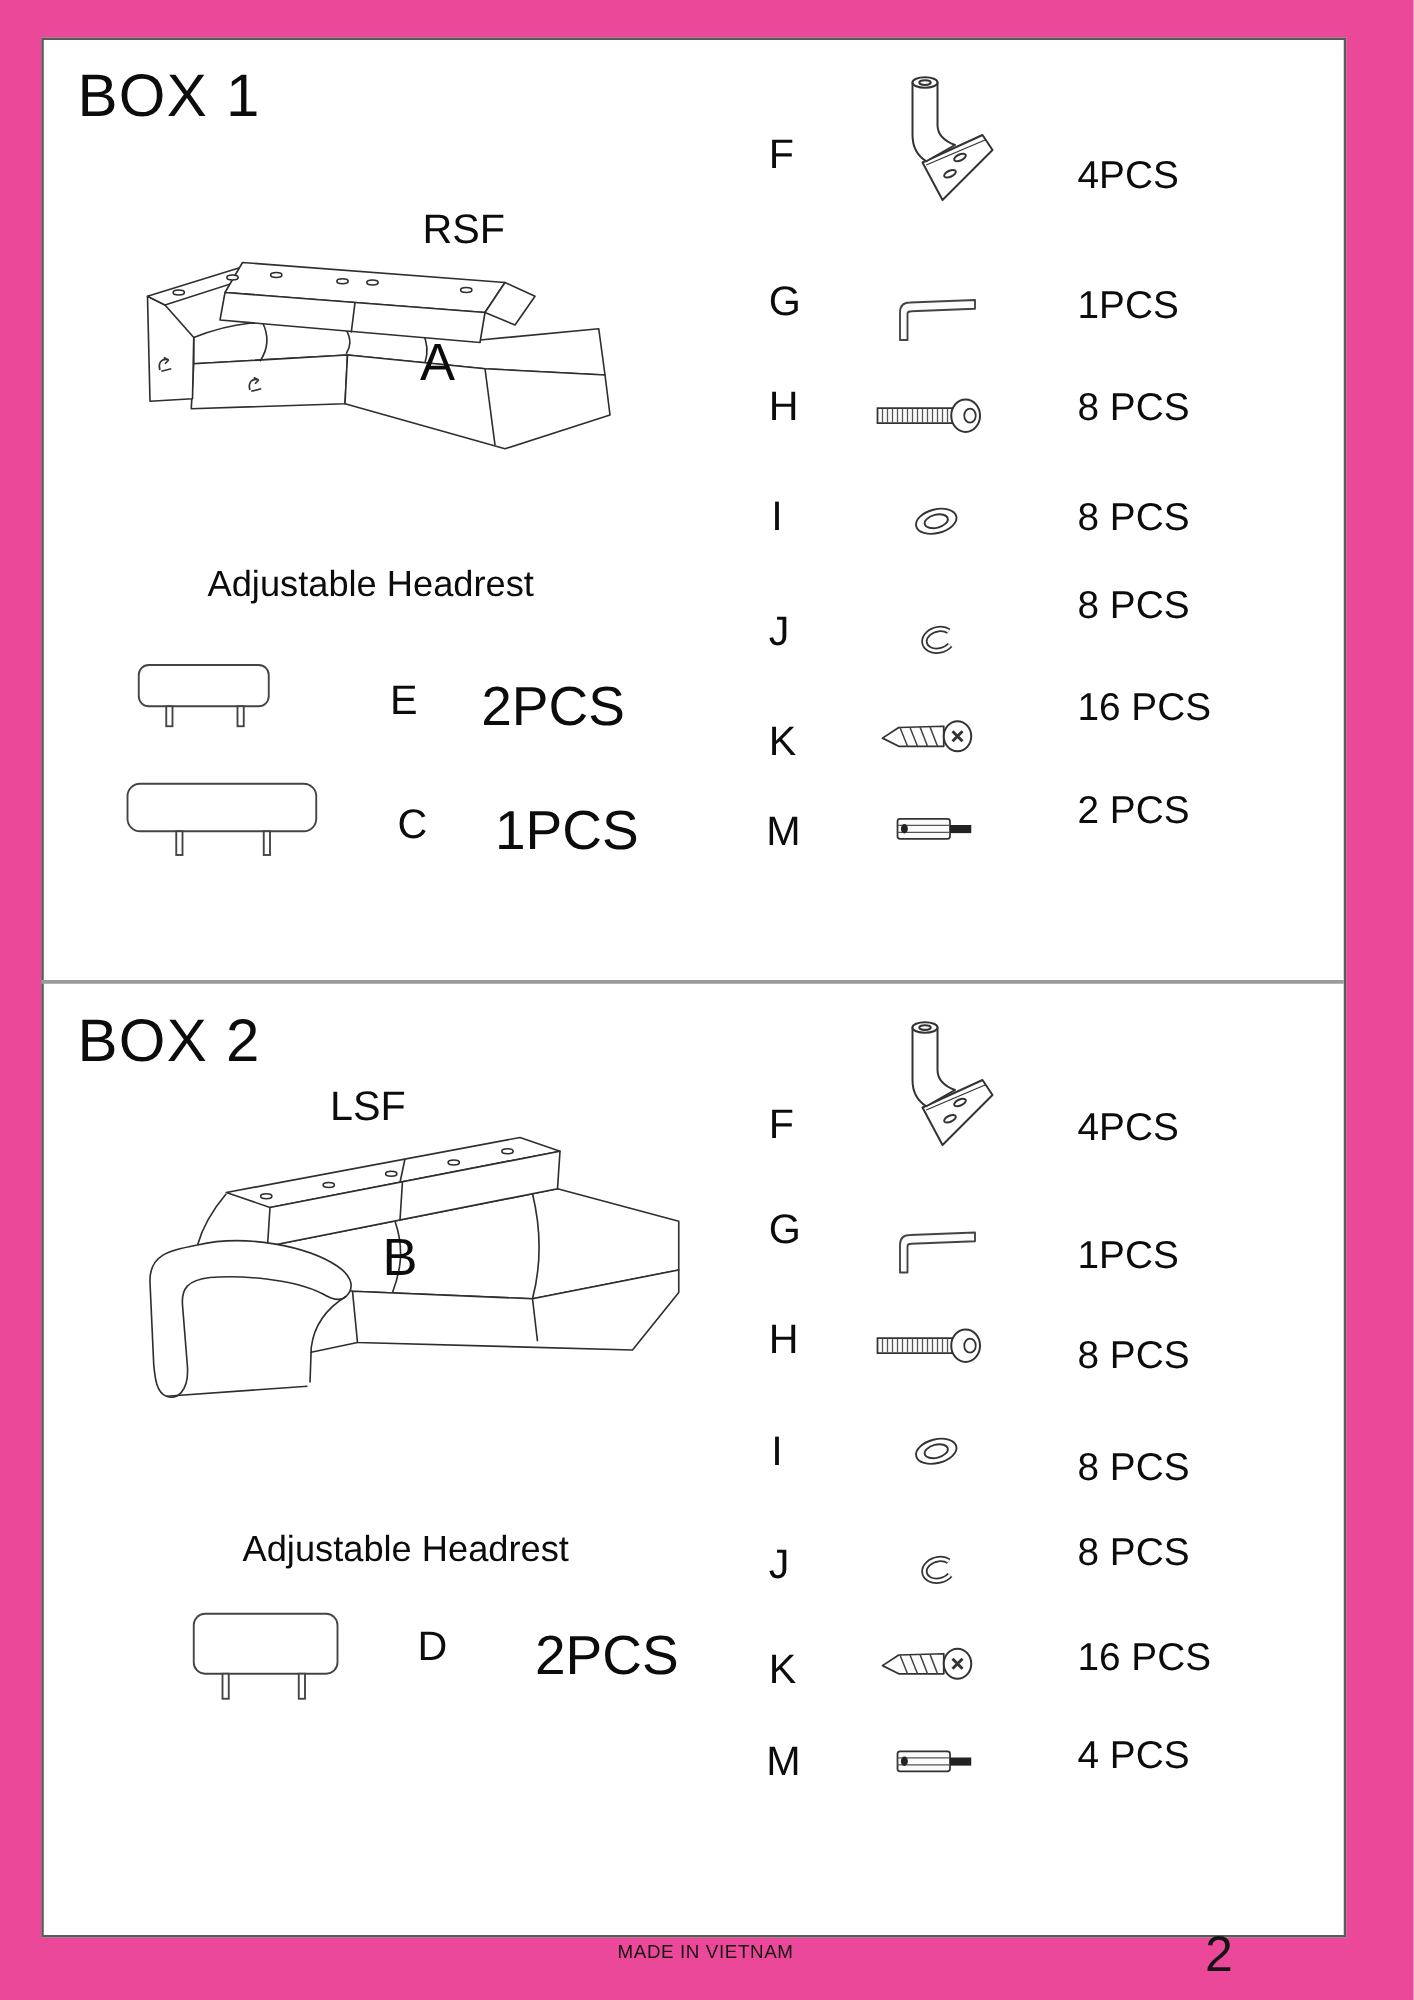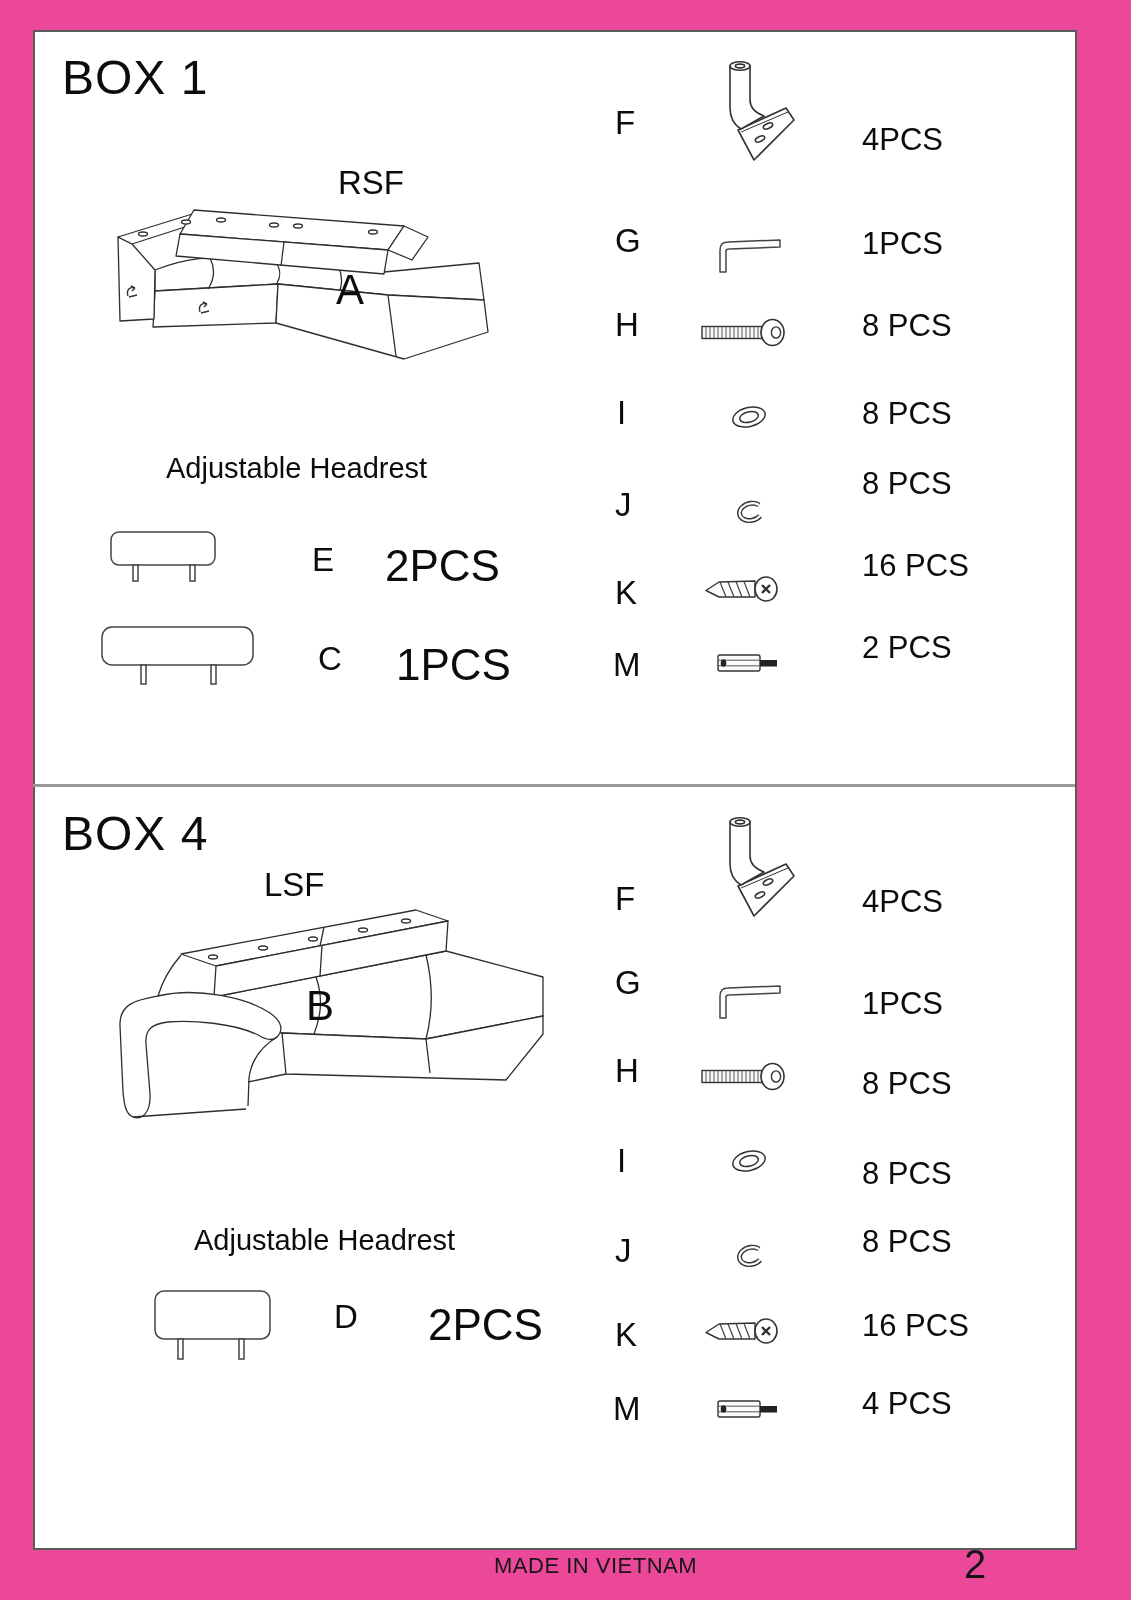--- a/index.html
+++ b/index.html
@@ -10,21 +10,21 @@
   .divider{position:absolute;left:33px;top:784px;width:1042px;height:3px;background:#9a9a9a;}
   .abs{position:absolute;}
   .box-title{font-size:48px;letter-spacing:1px;color:#0c0c0c;}
   .sofa-tag{font-size:33px;color:#0c0c0c;}
   .part-letter-big{font-size:42px;color:#0c0c0c;}
   .headrest-title{font-size:29px;color:#0c0c0c;}
   .hw-letter{font-size:33px;color:#0c0c0c;}
   .hw-qty{font-size:31px;color:#0c0c0c;white-space:nowrap;}
   .hr-letter{font-size:33px;color:#0c0c0c;}
   .hr-qty{font-size:44px;color:#0c0c0c;}
-  .footer-made{font-size:22px;color:#151515;letter-spacing:0.5px;}
+  .footer-made{font-size:15px;color:#151515;letter-spacing:0.5px;}
   .footer-page{font-size:40px;color:#151515;}
   svg.line-art{position:absolute;overflow:visible;}
 </style>
 </head>
 <body>
 
 <svg width="0" height="0" style="position:absolute" aria-hidden="true">
   <defs>
     <g id="ic-leg" fill="#fff" stroke="#333" stroke-width="1.6" stroke-linejoin="round">
       <path d="M30,72 L78,50 L86,62 L46,102 Z"></path>
@@ -168,21 +168,21 @@
     <div class="abs hw-qty" style="left:862px;top:548px;">16 PCS</div>
 
     <div class="abs hw-letter" style="left:613px;top:646px;">M</div>
     <svg class="line-art" style="left:715px;top:650px;width:66px;height:27px;" viewBox="0 0 66 27">
         <use href="#ic-standoff"></use>
       </svg>
     <div class="abs hw-qty" style="left:862px;top:630px;">2 PCS</div>
   </section>
 
   <section>
-    <div class="abs box-title" style="left:62px;top:806px;">BOX 4</div>
+    <div class="abs box-title" style="left:62px;top:806px;">BOX 2</div>
 
     <div class="abs sofa-tag" style="left:264px;top:866px;">LSF</div>
 
     <svg class="line-art" style="left:96px;top:896px;width:452px;height:242px;" viewBox="0 0 452 242">
       <g fill="#fff" stroke="#2e2e2e" stroke-width="1.3" stroke-linejoin="round">
         <path d="M118,101 L350,55 L447,81 L447,120 L330,143 L186,137 C160,132 132,118 118,101 Z"></path>
         <path d="M186,137 L330,143 L447,120 L447,138 L410,184 L190,178 Z"></path>
         <path d="M330,143 L334,177" fill="none"></path>
         <path d="M220,81 C228,104 224,122 218,138 M330,59 C338,92 336,120 330,143" fill="none"></path>
         <path d="M85,58 L320,14 L352,25 L120,70 Z"></path>

